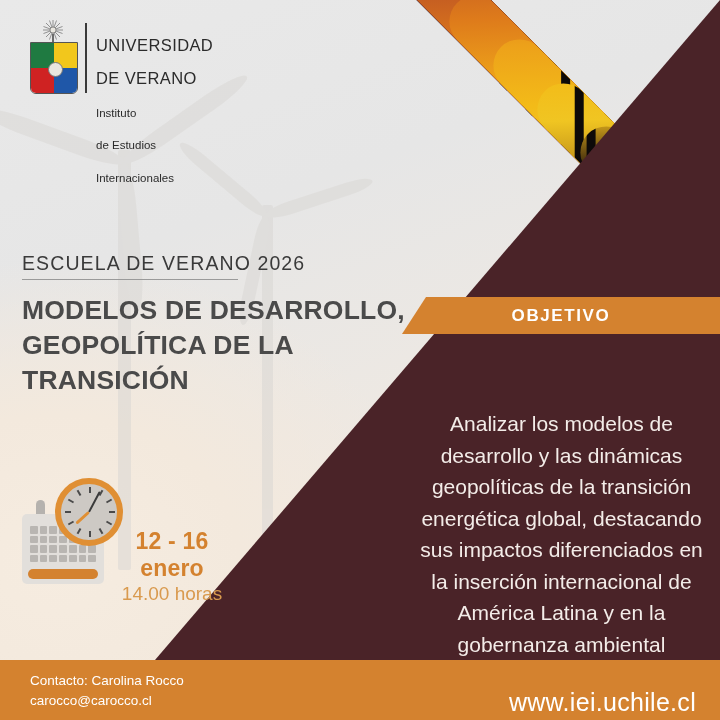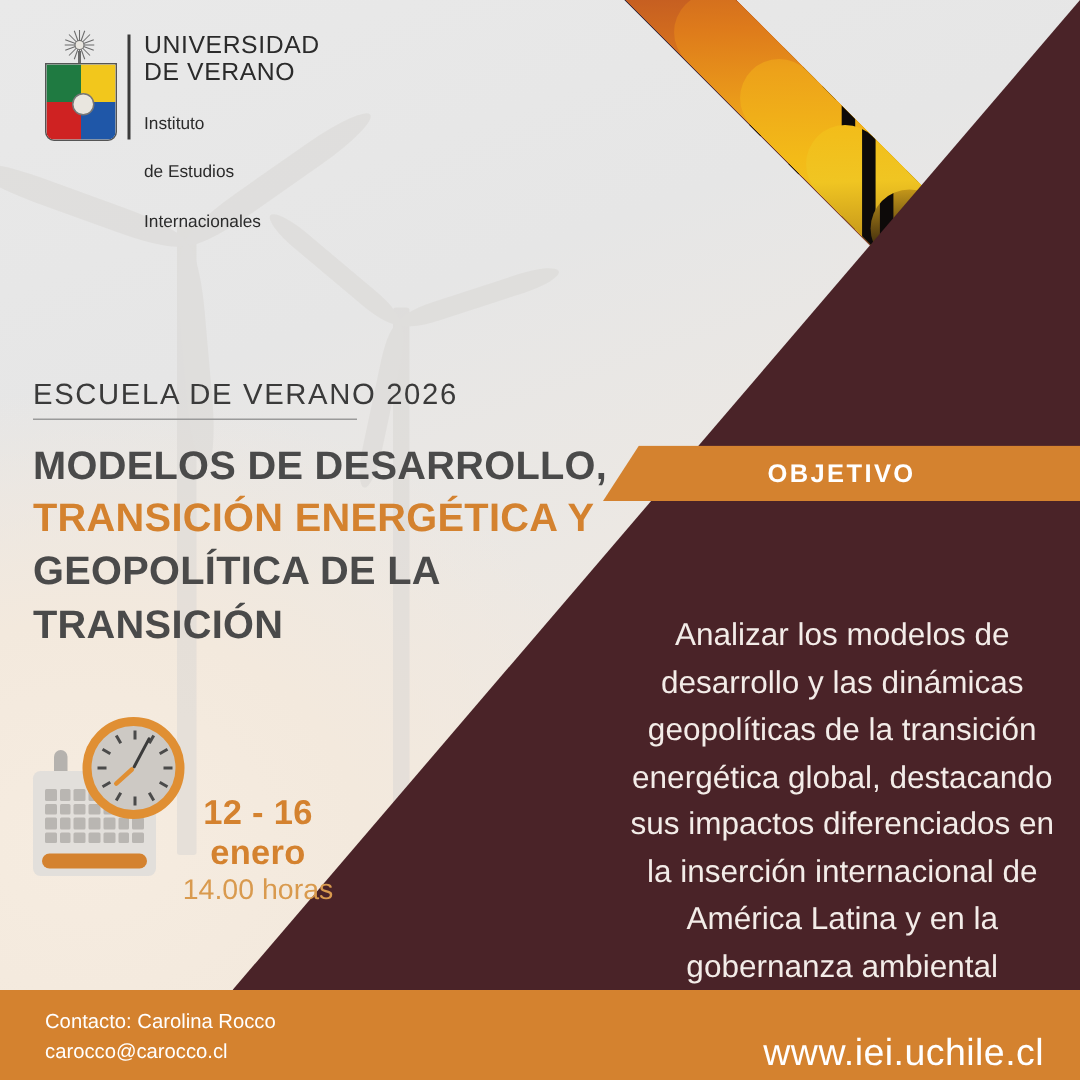--- a/index.html
+++ b/index.html
@@ -23,21 +23,21 @@
   .crest .pole{position:absolute;left:22px;top:14px;width:2px;height:58px;background:#6b6b6b;}
   .shield{position:absolute;left:0;top:22px;width:46px;height:50px;
           border:1px solid #555;border-radius:0 0 6px 6px;overflow:hidden;display:grid;
           grid-template-columns:1fr 1fr;grid-template-rows:1fr 1fr;background:#fff;}
   .q1{background:#1f7a41;}.q2{background:#f2c71c;}
   .q3{background:#cf2222;}.q4{background:#1f57a8;}
   .shield .ctr{position:absolute;left:50%;top:50%;width:13px;height:13px;margin:-6.5px 0 0 -6.5px;
                border-radius:50%;background:#e9e6df;border:1px solid #777;}
   .logo-rule{width:2px;align-self:stretch;background:#3a3a3a;margin-top:3px;height:70px;}
   .logo-txt{padding-top:2px;}
-  .logo-txt .l1{font-size:16.5px;letter-spacing:.4px;color:#2b2b2b;line-height:1.08;font-weight:400;}
+  .logo-txt .l1{font-size:16.5px;letter-spacing:.4px;color:#2b2b2b;line-height:1.08;font-weight:400;margin-top:15px;}
   .logo-txt .l2{font-size:11.5px;color:#2b2b2b;line-height:1.28;margin-top:18px;}
 
   
   #photo-wrap{position:absolute;left:0;top:0;width:720px;height:720px;}
   .stripe{position:absolute;overflow:hidden;border-radius:60px;}
   .stripe .img{position:absolute;left:0;top:0;width:720px;height:720px;}
   .sky{position:absolute;inset:0;
     background:linear-gradient(178deg,
       #241a2c 0%, #2e1f2e 8%, #4a2733 16%, #6d2f2c 24%,
       #99402a 33%, #c35b22 42%, #de7b1b 50%, #eda21a 58%,
@@ -477,21 +477,20 @@
       <div class="l2">Instituto</div>
       <div class="l2">de Estudios</div>
       <div class="l2">Internacionales</div>
     </div>
   </div>
 
   <div class="kicker">ESCUELA DE VERANO 2026</div>
   <div class="kicker-rule"></div>
   <div class="title">
     <div>MODELOS DE DESARROLLO,</div>
-    <div class="hl">TRANSICIÓN ENERGÉTICA Y</div>
     <div>GEOPOLÍTICA DE LA TRANSICIÓN</div>
   </div>
 
   <div class="objetivo">
     <span>OBJETIVO</span>
   </div>
   <div class="objtext">Analizar los modelos de desarrollo y las dinámicas geopolíticas de la transición energética global, destacando sus impactos diferenciados en la inserción internacional de América Latina y en la gobernanza ambiental mundial.</div>
 
   <div class="cal">
     <div class="handle"></div>

